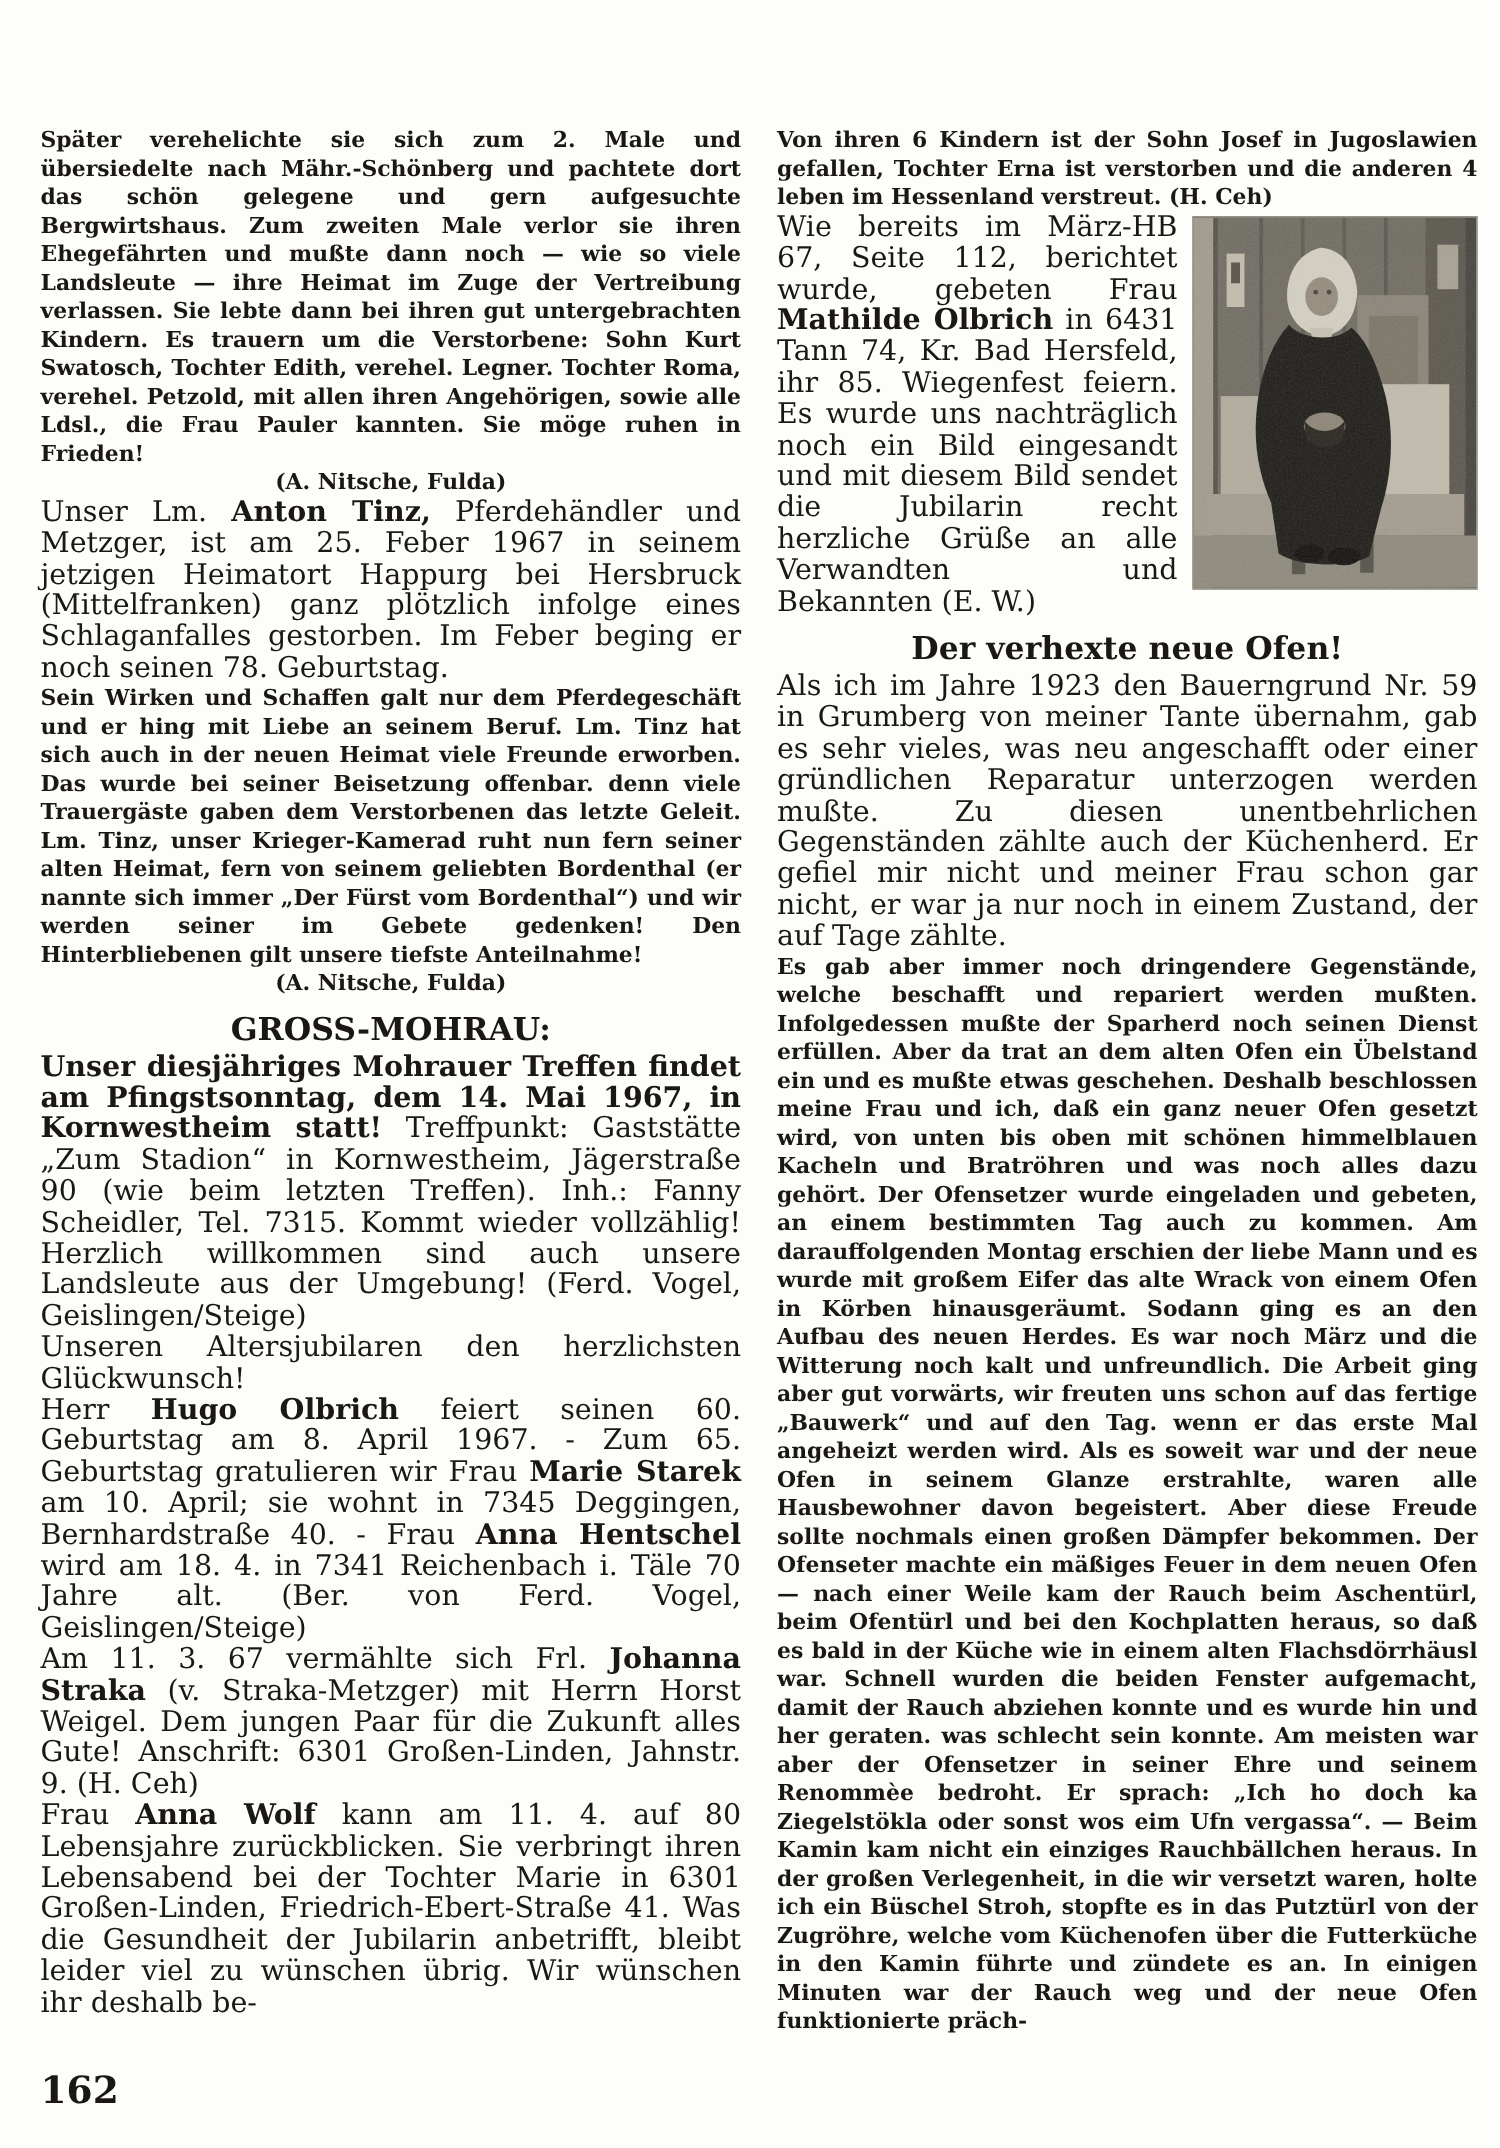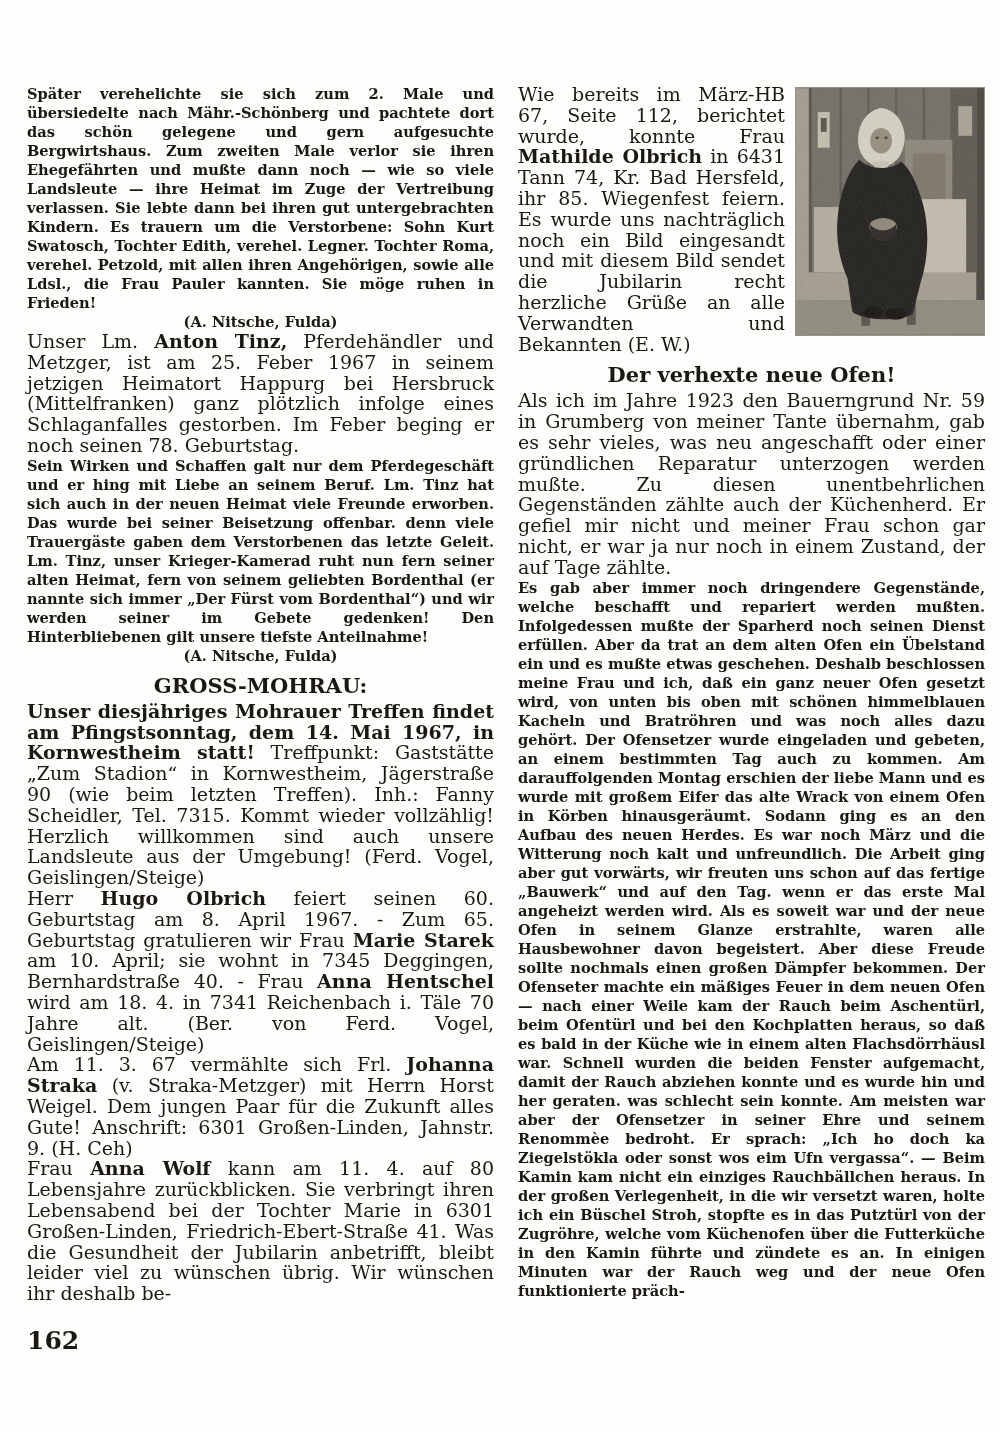--- a/index.html
+++ b/index.html
@@ -41,27 +41,29 @@
   <div class="columns">
 
     <div class="col" id="col-left">
         <p class="para small"><span>Später verehelichte sie sich zum 2. Male und übersiedelte nach Mähr.-Schönberg und pachtete dort das schön gelegene und gern aufgesuchte Bergwirtshaus. Zum zweiten Male verlor sie ihren Ehegefährten und mußte dann noch — wie so viele Landsleute — ihre Heimat im Zuge der Vertreibung verlassen. Sie lebte dann bei ihren gut untergebrachten Kindern. Es trauern um die Verstorbene: Sohn Kurt Swatosch, Tochter Edith, verehel. Legner. Tochter Roma, verehel. Petzold, mit allen ihren Angehörigen, sowie alle Ldsl., die Frau Pauler kannten. Sie möge ruhen in Frieden!</span></p>
         <p class="para small signature"><span>(A. Nitsche, Fulda)</span></p>
         <p class="para large"><span>Unser Lm. </span><span class="b">Anton Tinz,</span><span> Pferdehändler und Metzger, ist am 25. Feber 1967 in seinem jetzigen Heimatort Happurg bei Hersbruck (Mittelfranken) ganz plötzlich infolge eines Schlaganfalles gestorben. Im Feber beging er noch seinen 78. Geburtstag.</span></p>
         <p class="para small"><span>Sein Wirken und Schaffen galt nur dem Pferdegeschäft und er hing mit Liebe an seinem Beruf. Lm. Tinz hat sich auch in der neuen Heimat viele Freunde erworben. Das wurde bei seiner Beisetzung offenbar. denn viele Trauergäste gaben dem Verstorbenen das letzte Geleit. Lm. Tinz, unser Krieger-Kamerad ruht nun fern seiner alten Heimat, fern von seinem geliebten Bordenthal (er nannte sich immer „Der Fürst vom Bordenthal“) und wir werden seiner im Gebete gedenken! Den Hinterbliebenen gilt unsere tiefste Anteilnahme!</span></p>
         <p class="para small signature"><span>(A. Nitsche, Fulda)</span></p>
         <h2 class="heading"><span>GROSS-MOHRAU:</span></h2>
         <p class="para large"><span class="b">Unser diesjähriges Mohrauer Treffen findet am Pfingstsonntag, dem 14. Mai 1967, in Kornwestheim statt!</span><span> Treffpunkt: Gaststätte „Zum Stadion“ in Kornwestheim, Jägerstraße 90 (wie beim letzten Treffen). Inh.: Fanny Scheidler, Tel. 7315. Kommt wieder vollzählig! Herzlich willkommen sind auch unsere Landsleute aus der Umgebung! (Ferd. Vogel, Geislingen/Steige)</span></p>
+        <p class="para large"><span>Unseren Altersjubilaren den herzlichsten Glückwunsch!</span></p>
         <p class="para large"><span>Herr </span><span class="b">Hugo Olbrich</span><span> feiert seinen 60. Geburtstag am 8. April 1967. - Zum 65. Geburtstag gratulieren wir Frau </span><span class="b">Marie Starek</span><span> am 10. April; sie wohnt in 7345 Deggingen, Bernhardstraße 40. - Frau </span><span class="b">Anna Hentschel</span><span> wird am 18. 4. in 7341 Reichenbach i. Täle 70 Jahre alt. (Ber. von Ferd. Vogel, Geislingen/Steige)</span></p>
         <p class="para large"><span>Am 11. 3. 67 vermählte sich Frl. </span><span class="b">Johanna Straka</span><span> (v. Straka-Metzger) mit Herrn Horst Weigel. Dem jungen Paar für die Zukunft alles Gute! Anschrift: 6301 Großen-Linden, Jahnstr. 9. (H. Ceh)</span></p>
         <p class="para large"><span>Frau </span><span class="b">Anna Wolf</span><span> kann am 11. 4. auf 80 Lebensjahre zurückblicken. Sie verbringt ihren Lebensabend bei der Tochter Marie in 6301 Großen-Linden, Friedrich-Ebert-Straße 41. Was die Gesundheit der Jubilarin anbetrifft, bleibt leider viel zu wünschen übrig. Wir wünschen ihr deshalb be-</span></p>
       </div>
 
     <div class="col" id="col-right">
       <div>
+          <p class="para small"><span>Von ihren 6 Kindern ist der Sohn Josef in Jugoslawien gefallen, Tochter Erna ist verstorben und die anderen 4 leben im Hessenland verstreut. (H. Ceh)</span></p>
         </div>
 
       <div class="photo-section">
         <div class="photo">
 
           <svg viewBox="0 0 190 249" xmlns="http://www.w3.org/2000/svg">
             <defs>
               <filter id="grain" x="0" y="0" width="100%" height="100%">
                 <feTurbulence type="fractalNoise" baseFrequency="0.8" numOctaves="2" stitchTiles="stitch"></feTurbulence>
                 <feColorMatrix type="saturate" values="0"></feColorMatrix>
@@ -101,21 +103,21 @@
             <circle cx="91" cy="50" r="1.6" fill="#4a453c"></circle>
             <path d="M64,72 C51,86 44,108 42,132 C40,156 45,176 52,192 L57,226 C70,235 105,236 118,228 L126,196 C134,172 135,140 128,116 C122,94 114,80 106,74 C96,84 72,82 64,72 Z" fill="#1f1d19"></path>
             <ellipse cx="88" cy="140" rx="14" ry="9" fill="#8d8577"></ellipse>
             <path d="M74,136 C80,146 96,146 102,136 L100,150 C92,156 84,156 76,150 Z" fill="#2a2722"></path>
             <ellipse cx="78" cy="226" rx="10" ry="6" fill="#14120f"></ellipse>
             <ellipse cx="101" cy="228" rx="11" ry="6" fill="#14120f"></ellipse>
 
             <rect x="0" y="0" width="190" height="249" filter="url(#grain)" opacity="0.16"></rect>
           </svg>
         </div>
-        <p class="para large"><span>Wie bereits im März-HB 67, Seite 112, berichtet wurde, konnte Frau </span><span class="b">Mathilde Olbrich</span><span> in 6431 Tann 74, Kr. Bad Hersfeld, ihr 85. Wiegenfest feiern. Es wurde uns nachträglich noch ein Bild eingesandt und mit diesem Bild sendet die Jubilarin recht herzliche Grüße an alle Verwandten und Bekannten (E. W.)</span></p>
+        <p class="para large"><span>Wie bereits im März-HB 67, Seite 112, berichtet wurde, gebeten Frau </span><span class="b">Mathilde Olbrich</span><span> in 6431 Tann 74, Kr. Bad Hersfeld, ihr 85. Wiegenfest feiern. Es wurde uns nachträglich noch ein Bild eingesandt und mit diesem Bild sendet die Jubilarin recht herzliche Grüße an alle Verwandten und Bekannten (E. W.)</span></p>
       </div>
 
       <div>
           <h2 class="heading"><span>Der verhexte neue Ofen!</span></h2>
           <p class="para large"><span>Als ich im Jahre 1923 den Bauerngrund Nr. 59 in Grumberg von meiner Tante übernahm, gab es sehr vieles, was neu angeschafft oder einer gründlichen Reparatur unterzogen werden mußte. Zu diesen unentbehrlichen Gegenständen zählte auch der Küchenherd. Er gefiel mir nicht und meiner Frau schon gar nicht, er war ja nur noch in einem Zustand, der auf Tage zählte.</span></p>
           <p class="para small"><span>Es gab aber immer noch dringendere Gegenstände, welche beschafft und repariert werden mußten. Infolgedessen mußte der Sparherd noch seinen Dienst erfüllen. Aber da trat an dem alten Ofen ein Übelstand ein und es mußte etwas geschehen. Deshalb beschlossen meine Frau und ich, daß ein ganz neuer Ofen gesetzt wird, von unten bis oben mit schönen himmelblauen Kacheln und Bratröhren und was noch alles dazu gehört. Der Ofensetzer wurde eingeladen und gebeten, an einem bestimmten Tag auch zu kommen. Am darauffolgenden Montag erschien der liebe Mann und es wurde mit großem Eifer das alte Wrack von einem Ofen in Körben hinausgeräumt. Sodann ging es an den Aufbau des neuen Herdes. Es war noch März und die Witterung noch kalt und unfreundlich. Die Arbeit ging aber gut vorwärts, wir freuten uns schon auf das fertige „Bauwerk“ und auf den Tag. wenn er das erste Mal angeheizt werden wird. Als es soweit war und der neue Ofen in seinem Glanze erstrahlte, waren alle Hausbewohner davon begeistert. Aber diese Freude sollte nochmals einen großen Dämpfer bekommen. Der Ofenseter machte ein mäßiges Feuer in dem neuen Ofen — nach einer Weile kam der Rauch beim Aschentürl, beim Ofentürl und bei den Kochplatten heraus, so daß es bald in der Küche wie in einem alten Flachsdörrhäusl war. Schnell wurden die beiden Fenster aufgemacht, damit der Rauch abziehen konnte und es wurde hin und her geraten. was schlecht sein konnte. Am meisten war aber der Ofensetzer in seiner Ehre und seinem Renommèe bedroht. Er sprach: „Ich ho doch ka Ziegelstökla oder sonst wos eim Ufn vergassa“. — Beim Kamin kam nicht ein einziges Rauchbällchen heraus. In der großen Verlegenheit, in die wir versetzt waren, holte ich ein Büschel Stroh, stopfte es in das Putztürl von der Zugröhre, welche vom Küchenofen über die Futterküche in den Kamin führte und zündete es an. In einigen Minuten war der Rauch weg und der neue Ofen funktionierte präch-</span></p>
         </div>
     </div>
 
   </div>

